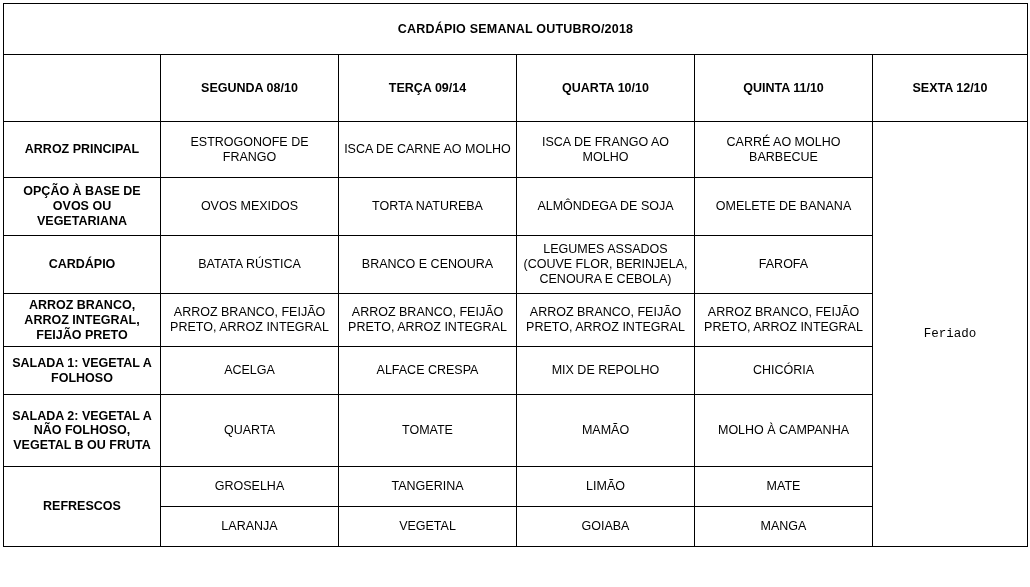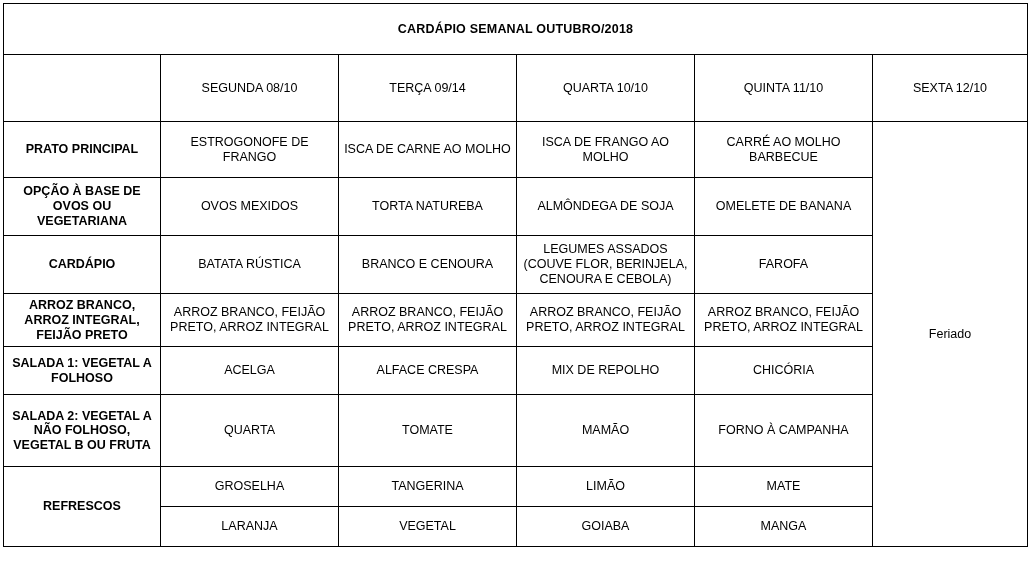--- a/index.html
+++ b/index.html
@@ -35,36 +35,37 @@
     line-height: 1.18;
   }
   .title-cell {
     font-weight: bold;
     font-size: 13.5px;
     letter-spacing: 0.2px;
     height: 42px;
     padding: 6px 4px;
   }
   .dayhead {
-    font-weight: normal;
+    font-weight: bold;
     font-size: 13px;
     height: 58px;
   }
   .corner {
     height: 58px;
   }
   .rowlabel {
     font-weight: bold;
     font-size: 12.5px;
     line-height: 1.25;
     padding: 4px 6px;
   }
   .holiday {
     font-size: 13px;
     vertical-align: middle;
+    font-family: Liberation Mono, monospace;
   }
   .r-main { height: 56px; }
   .r-ovos { height: 58px; }
   .r-guarn { height: 58px; }
   .r-arroz { height: 44px; }
   .r-sal1 { height: 48px; }
   .r-sal2 { height: 72px; }
   .r-ref { height: 40px; }
   col.c-label { width: 157px; }
   col.c-day { width: 178px; }
@@ -91,21 +92,21 @@
       <tr>
         <td class="corner"></td>
         <td class="dayhead">SEGUNDA   08/10</td>
         <td class="dayhead">TERÇA 09/14</td>
         <td class="dayhead">QUARTA 10/10</td>
         <td class="dayhead">QUINTA 11/10</td>
         <td class="dayhead">SEXTA 12/10</td>
       </tr>
 
       <tr class="r-main">
-        <td class="rowlabel">PRATO PRINCIPAL</td>
+        <td class="rowlabel">ARROZ PRINCIPAL</td>
         <td>ESTROGONOFE DE FRANGO</td>
         <td>ISCA DE CARNE AO MOLHO</td>
         <td>ISCA DE FRANGO AO MOLHO</td>
         <td>CARRÉ AO MOLHO BARBECUE</td>
         <td class="holiday" rowspan="8">Feriado</td>
       </tr>
 
       <tr class="r-ovos">
         <td class="rowlabel">OPÇÃO À BASE DE OVOS OU VEGETARIANA</td>
         <td>OVOS MEXIDOS</td>
@@ -136,21 +137,21 @@
         <td>ALFACE CRESPA</td>
         <td>MIX DE REPOLHO</td>
         <td>CHICÓRIA</td>
       </tr>
 
       <tr class="r-sal2">
         <td class="rowlabel">SALADA 2: VEGETAL A NÃO FOLHOSO, VEGETAL B OU FRUTA</td>
         <td>QUARTA</td>
         <td>TOMATE</td>
         <td>MAMÃO</td>
-        <td>FORNO À CAMPANHA</td>
+        <td>MOLHO À CAMPANHA</td>
       </tr>
 
       <tr class="r-ref">
         <td class="rowlabel" rowspan="2">REFRESCOS</td>
         <td>GROSELHA</td>
         <td>TANGERINA</td>
         <td>LIMÃO</td>
         <td>MATE</td>
       </tr>
 

